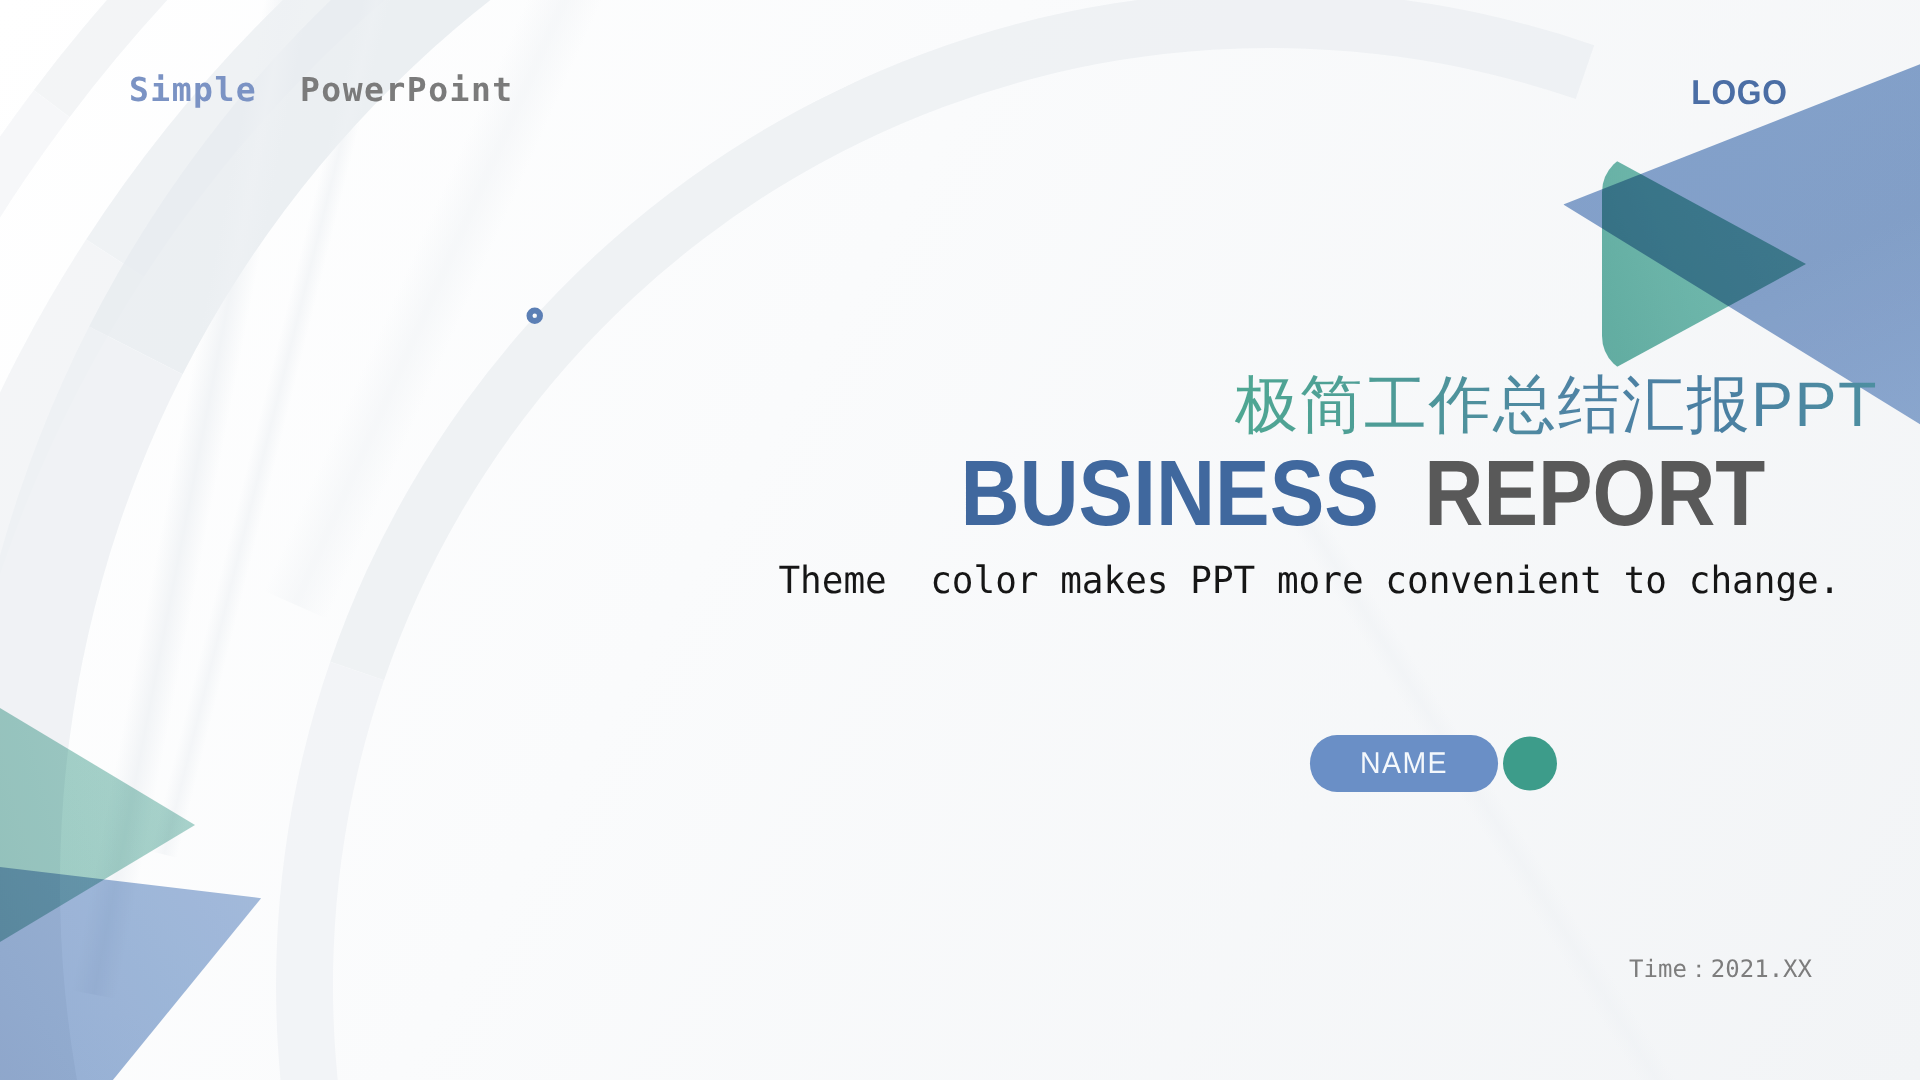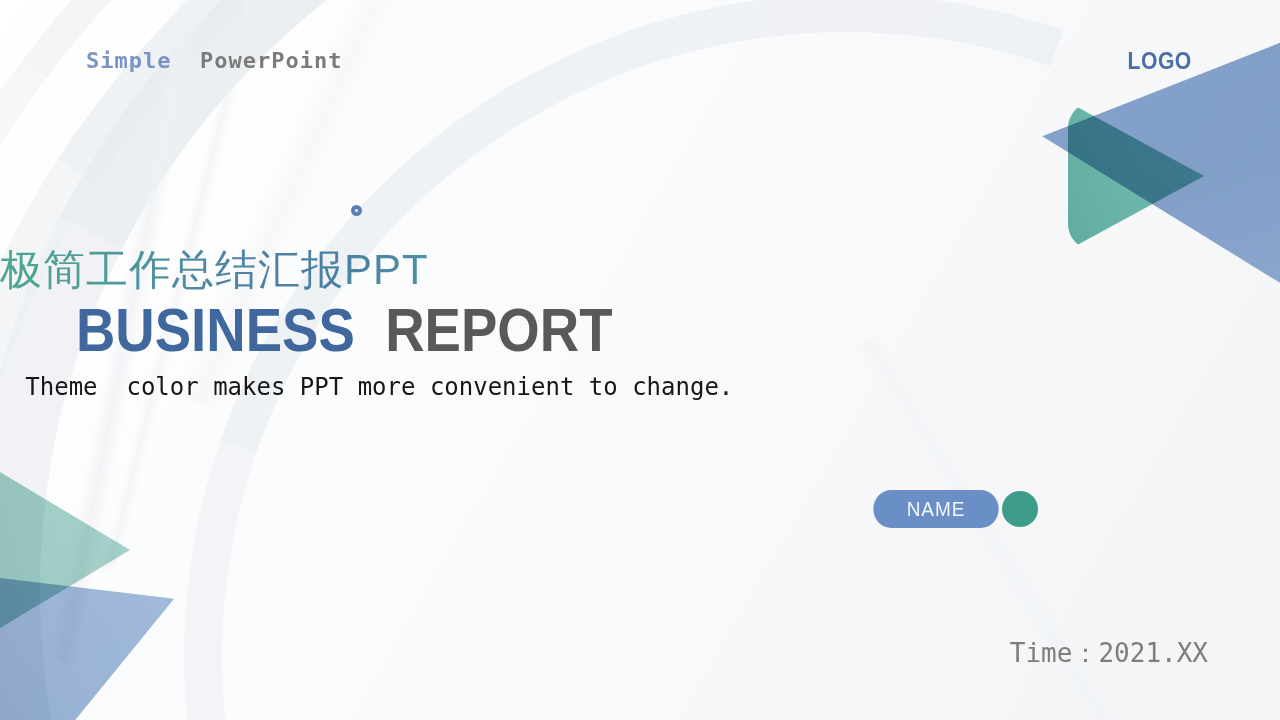--- a/index.html
+++ b/index.html
@@ -158,22 +158,22 @@
     width: 11px; height: 11px;
     border: 4px solid #5b7fb5;
     border-radius: 50%;
     box-sizing: border-box;
   }
 
   .title-block {
     position: absolute;
     left: 0; right: 0;
     top: 246px;
-    text-align: left;
-    padding-right: 15px;
+    text-align: right;
+    padding-right: 28px;
   }
 
   .title-cn {
     font-family: "Liberation Sans", "DejaVu Sans", sans-serif;
     font-size: 42px;
     line-height: 1.12;
     letter-spacing: 1px;
     background: linear-gradient(90deg, #4fa793 0%, #4e9d96 22%, #4f84a4 52%, #4a7fa2 75%, #4d8fa0 100%);
     -webkit-background-clip: text;
     background-clip: text;
@@ -233,21 +233,21 @@
     width: 36px; height: 36px;
     border-radius: 50%;
     background: #3d9c8a;
   }
 
   .time {
     position: absolute;
     right: 72px;
     top: 636px;
     font-family: "DejaVu Sans Mono", monospace;
-    font-size: 26px;
+    font-size: 16px;
     color: #7d7d7d;
     letter-spacing: 0px;
     white-space: pre;
     margin-left: 17px;
   }
 </style>
 </head>
 <body>
 
 <div id="slide">

